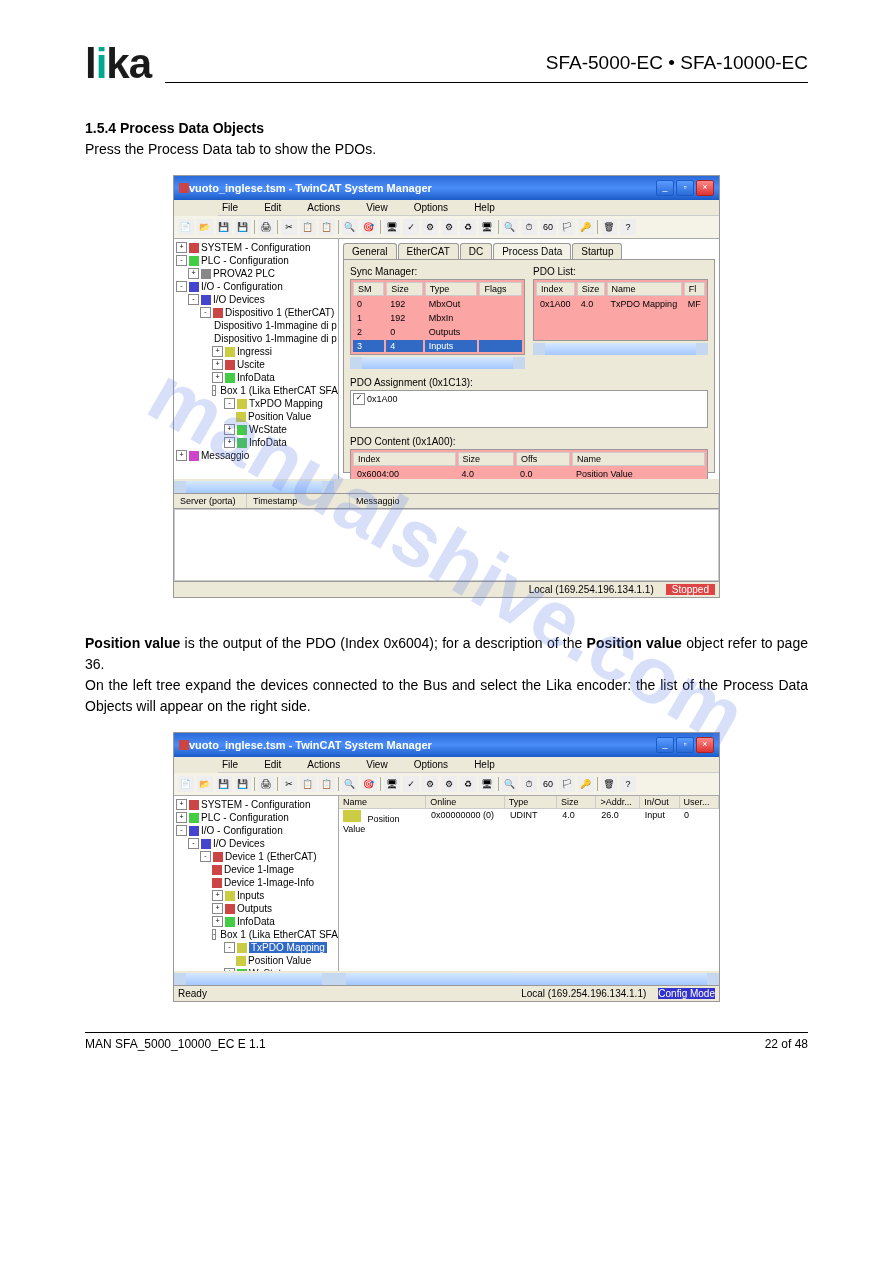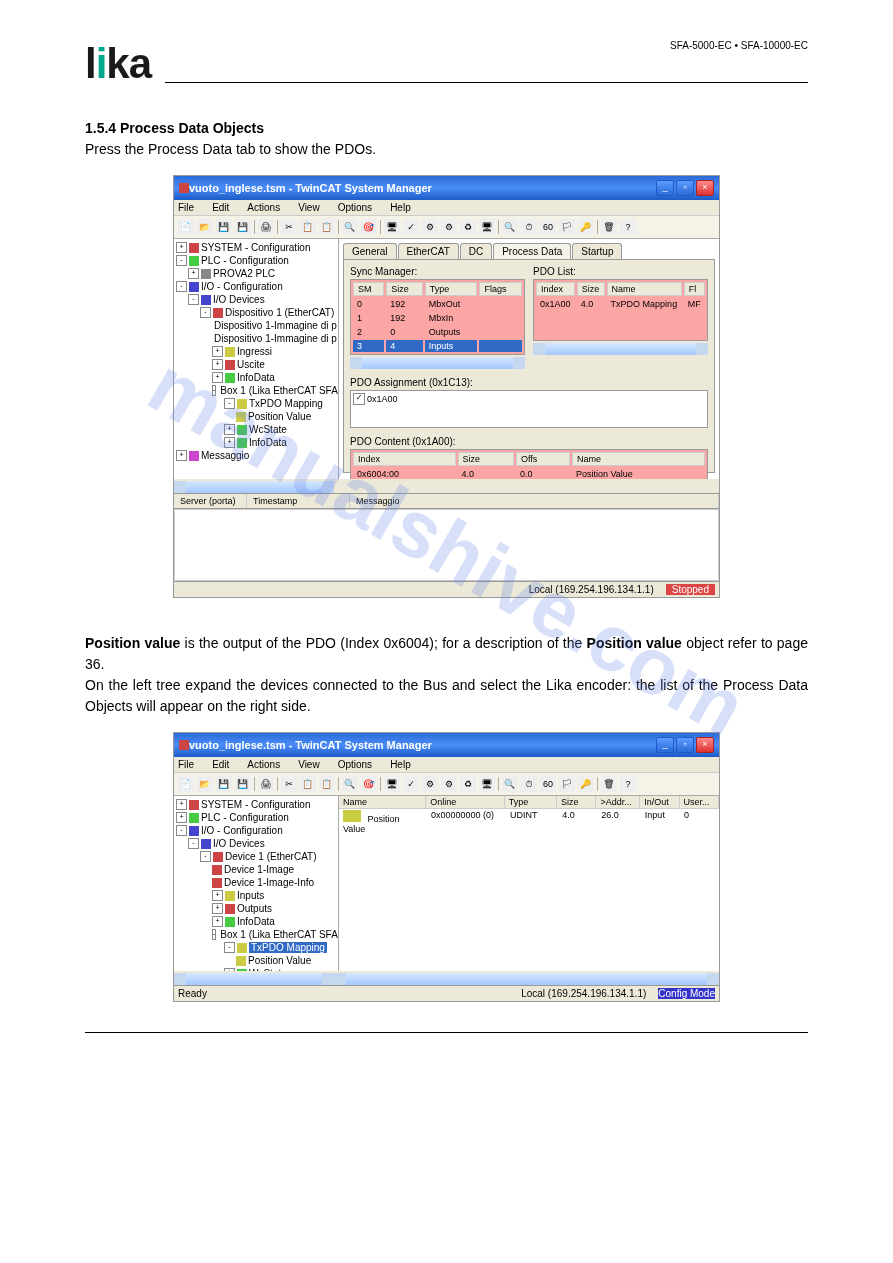--- a/index.html
+++ b/index.html
@@ -62,23 +62,24 @@
     color: #fff;
     text-align: center;
     line-height: 12px;
     font-size: 9px;
   }
   .winbtn.close { background: linear-gradient(to bottom, #f88, #d33); border-color: #a22; }
   .menubar {
     background: #ece9d8;
     padding: 2px 4px;
     display: flex;
-    gap: 18px;
+    gap: 26px;
     font-size: 10px;
     border-bottom: 1px solid #ccc;
+    margin-left: 44px;
   }
   .toolbar {
     background: #f5f3e8;
     padding: 2px 4px;
     display: flex;
     gap: 3px;
     border-bottom: 1px solid #aaa;
     height: 18px;
     align-items: center;
   }
@@ -280,21 +281,21 @@
   }
   .list-row span { padding: 1px 4px; }
 </style>
 </head>
 <body>
 
 <div class="page">
 
   <div>
     <span class="logo"><span class="l">l</span><span class="dot">i</span><span class="l">ka</span></span>
-    <div style="float:right;font-size:10px;">SFA-5000-EC • SFA-10000-EC</div>
+    <div style="float:right;font-size:19px;margin-top:12px;">SFA-5000-EC • SFA-10000-EC</div>
     <div class="header-line"></div>
   </div>
 
   <div class="body-text">
     <b>1.5.4 Process Data Objects</b><br>
     <span>Press the Process Data tab to show the PDOs.</span>
   </div>
 
   <div class="watermark">manualshive.com</div>
 
@@ -739,13 +740,17 @@
     </div>
     <div class="statusbar">
       <span>Ready</span>
       <span class="fill"></span>
       <span>Local (169.254.196.134.1.1)</span>
       <span class="mode-config">Config Mode</span>
     </div>
   </div>
 
   <div class="footer-line"></div>
+  <div style="display:flex;justify-content:space-between;font-size:12px;margin-top:4px;">
+    <span>MAN SFA_5000_10000_EC E 1.1</span>
+    <span>22 of 48</span>
+  </div>
 </div>
 
 </body></html>

